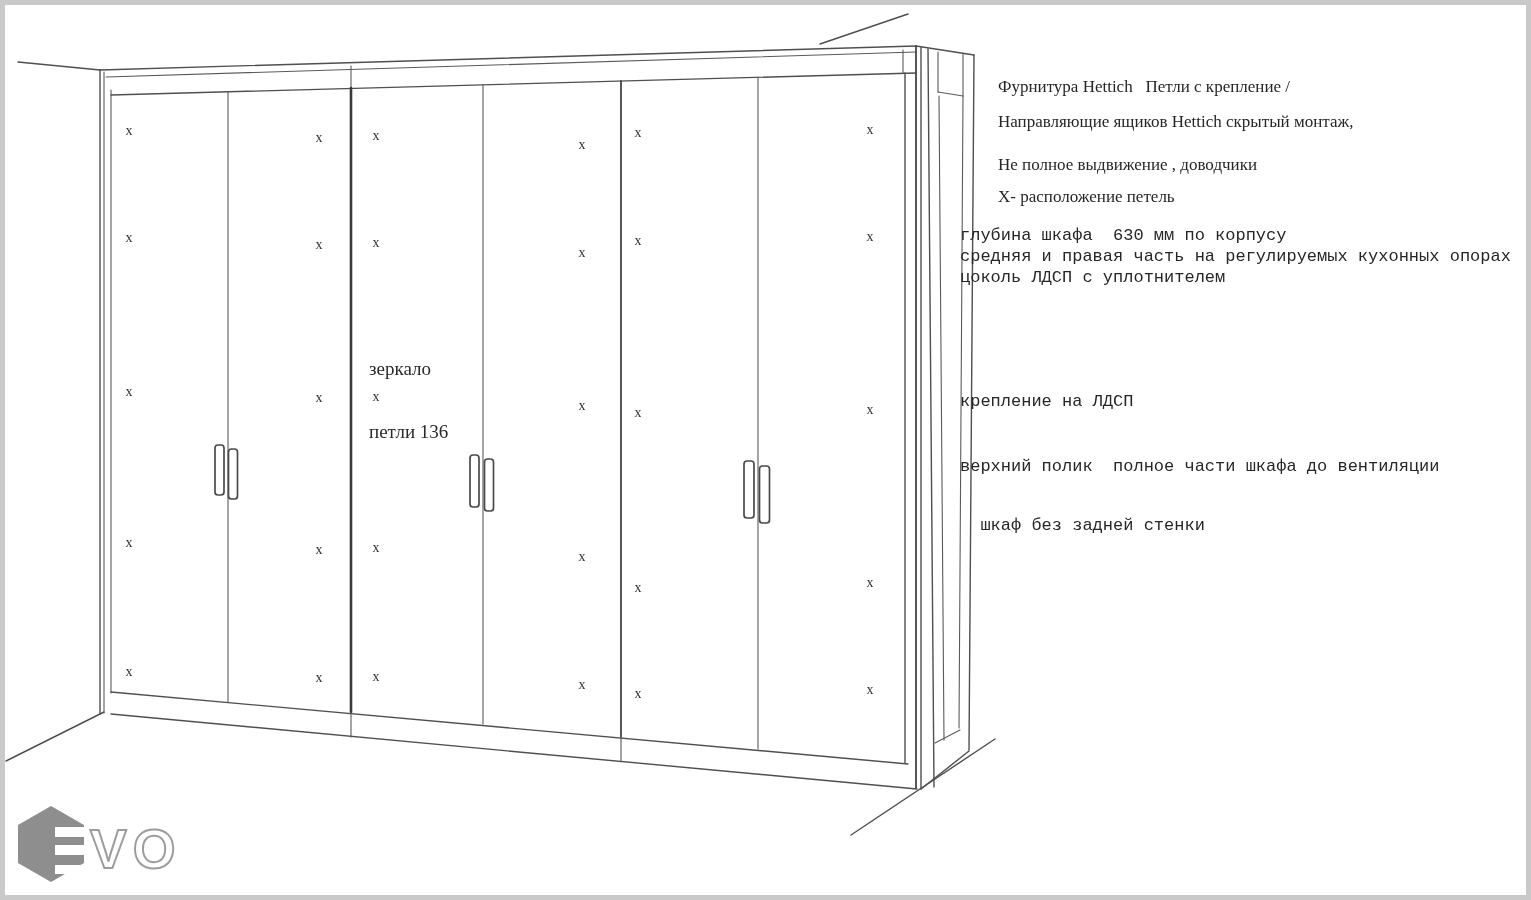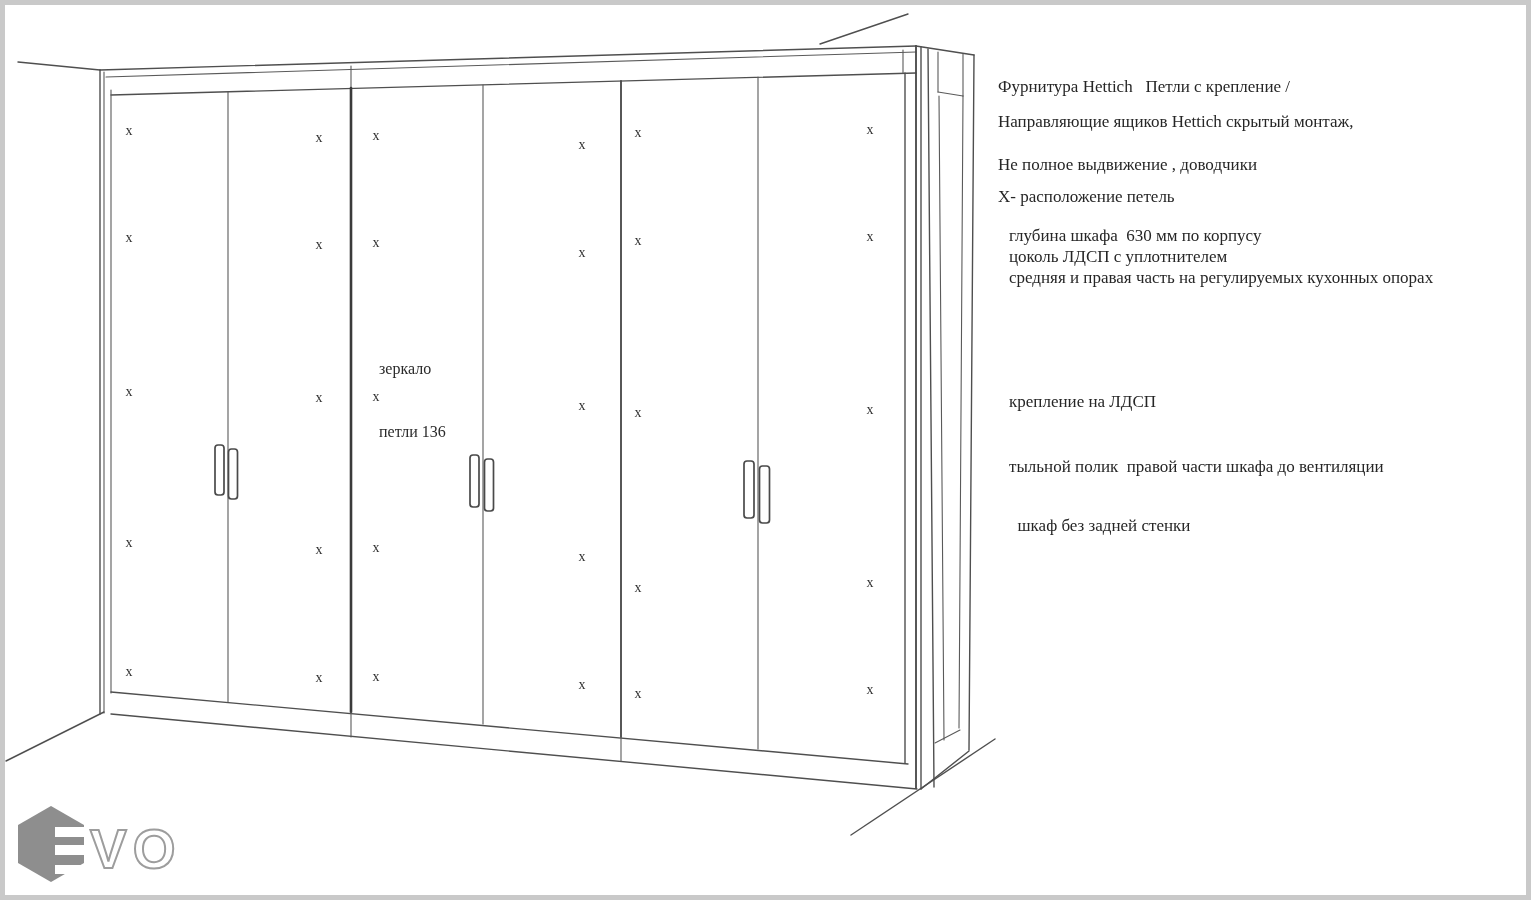--- a/index.html
+++ b/index.html
@@ -23,29 +23,29 @@
   .ln-thick{stroke:#3a3a3a;stroke-width:2.6;fill:none;stroke-linecap:round;}
   .handle{fill:#ffffff;stroke:#4a4a4a;stroke-width:1.7;}
   .hinge-layer{position:absolute;left:0;top:0;width:1531px;height:900px;z-index:2;}
   .hinge-x{
     position:absolute;
     transform:translate(-50%,-50%);
     font-family:"Liberation Serif", serif;
     font-size:14px;color:#333333;
   }
   .mirror-label{
-    position:absolute;left:379px;top:316px;z-index:3;
-    font-size:16px;line-height:21px;color:#2a2a2a;white-space:pre;
+    position:absolute;left:369px;top:316px;z-index:3;
+    font-size:19px;line-height:21px;color:#2a2a2a;white-space:pre;
   }
   .annotations{position:absolute;left:0;top:0;width:1531px;height:900px;z-index:3;}
   .ann-line{
     position:absolute;left:998px;white-space:pre;
     font-size:17px;color:#262626;
   }
-  .ann-para{position:absolute;left:1009px;}
+  .ann-para{position:absolute;left:960px;font-family:Liberation Mono, monospace;}
   .p-line{
     white-space:pre;font-size:17px;line-height:21px;color:#262626;
   }
   .logo{position:absolute;left:10px;top:795px;z-index:4;}
 </style>
 </head>
 <body>
 
 <div class="page">
 
@@ -149,31 +149,31 @@
   </div>
 
   <div class="annotations">
     <div class="ann-line" style="top:77px">Фурнитура Hettich   Петли с крепление /</div>
     <div class="ann-line" style="top:112px">Направляющие ящиков Hettich скрытый монтаж,</div>
     <div class="ann-line" style="top:155px">Не полное выдвижение , доводчики</div>
     <div class="ann-line" style="top:187px">Х- расположение петель</div>
 
     <div class="ann-para" style="top:225px">
       <div class="p-line">глубина шкафа  630 мм по корпусу</div>
+      <div class="p-line">средняя и правая часть на регулируемых кухонных опорах</div>
       <div class="p-line">цоколь ЛДСП с уплотнителем</div>
-      <div class="p-line">средняя и правая часть на регулируемых кухонных опорах</div>
     </div>
 
 
     <div class="ann-para" style="top:391px">
       <div class="p-line">крепление на ЛДСП</div>
     </div>
 
     <div class="ann-para" style="top:456px">
-      <div class="p-line">тыльной полик  правой части шкафа до вентиляции</div>
+      <div class="p-line">верхний полик  полное части шкафа до вентиляции</div>
     </div>
 
     <div class="ann-para" style="top:515px">
       <div class="p-line">  шкаф без задней стенки</div>
     </div>
   </div>
 
   <svg class="logo" width="200" height="95" viewBox="0 0 200 95">
     <polygon points="41,11 74,30 74,68 41,87 8,68 8,30" fill="#8e8e8e"></polygon>
     <g>

